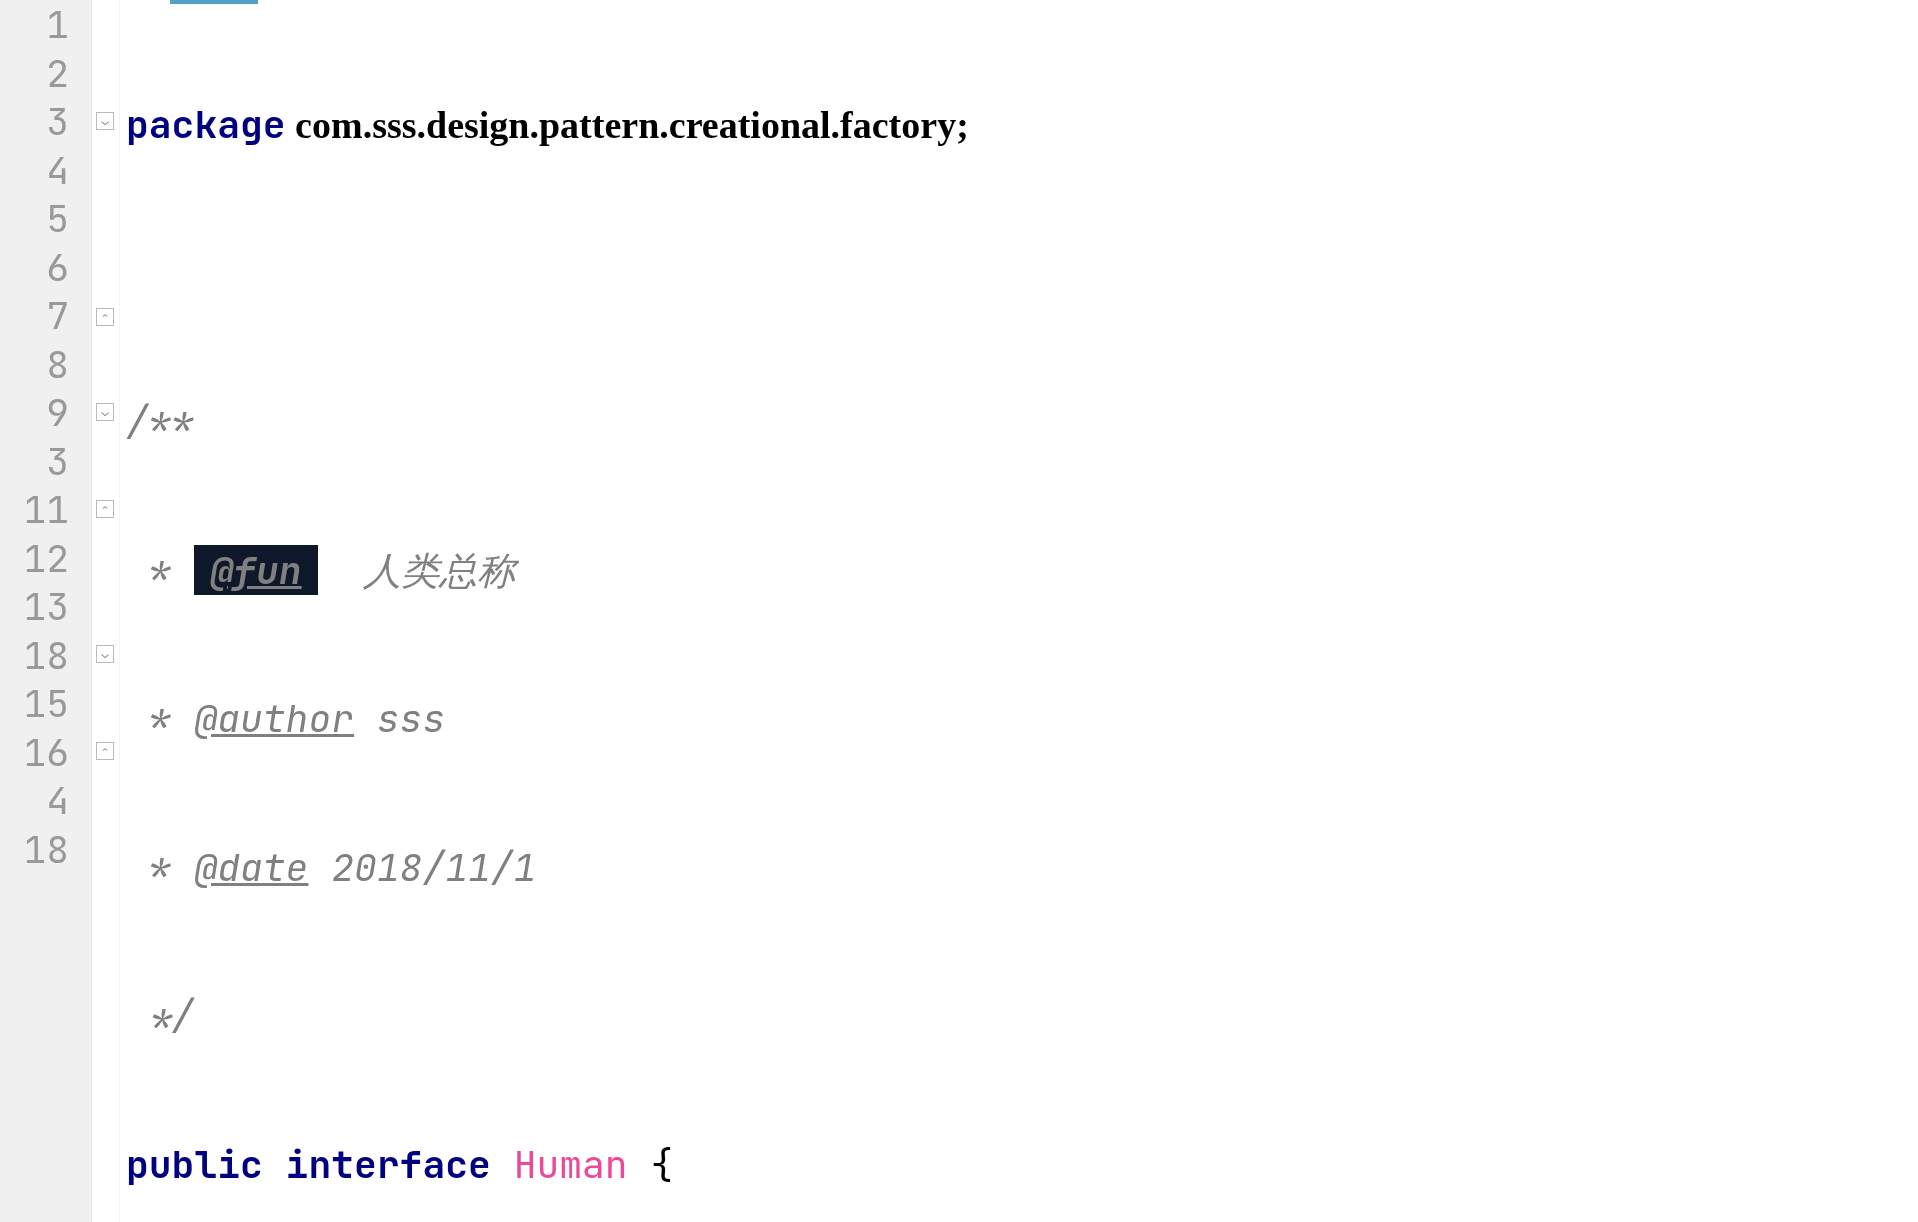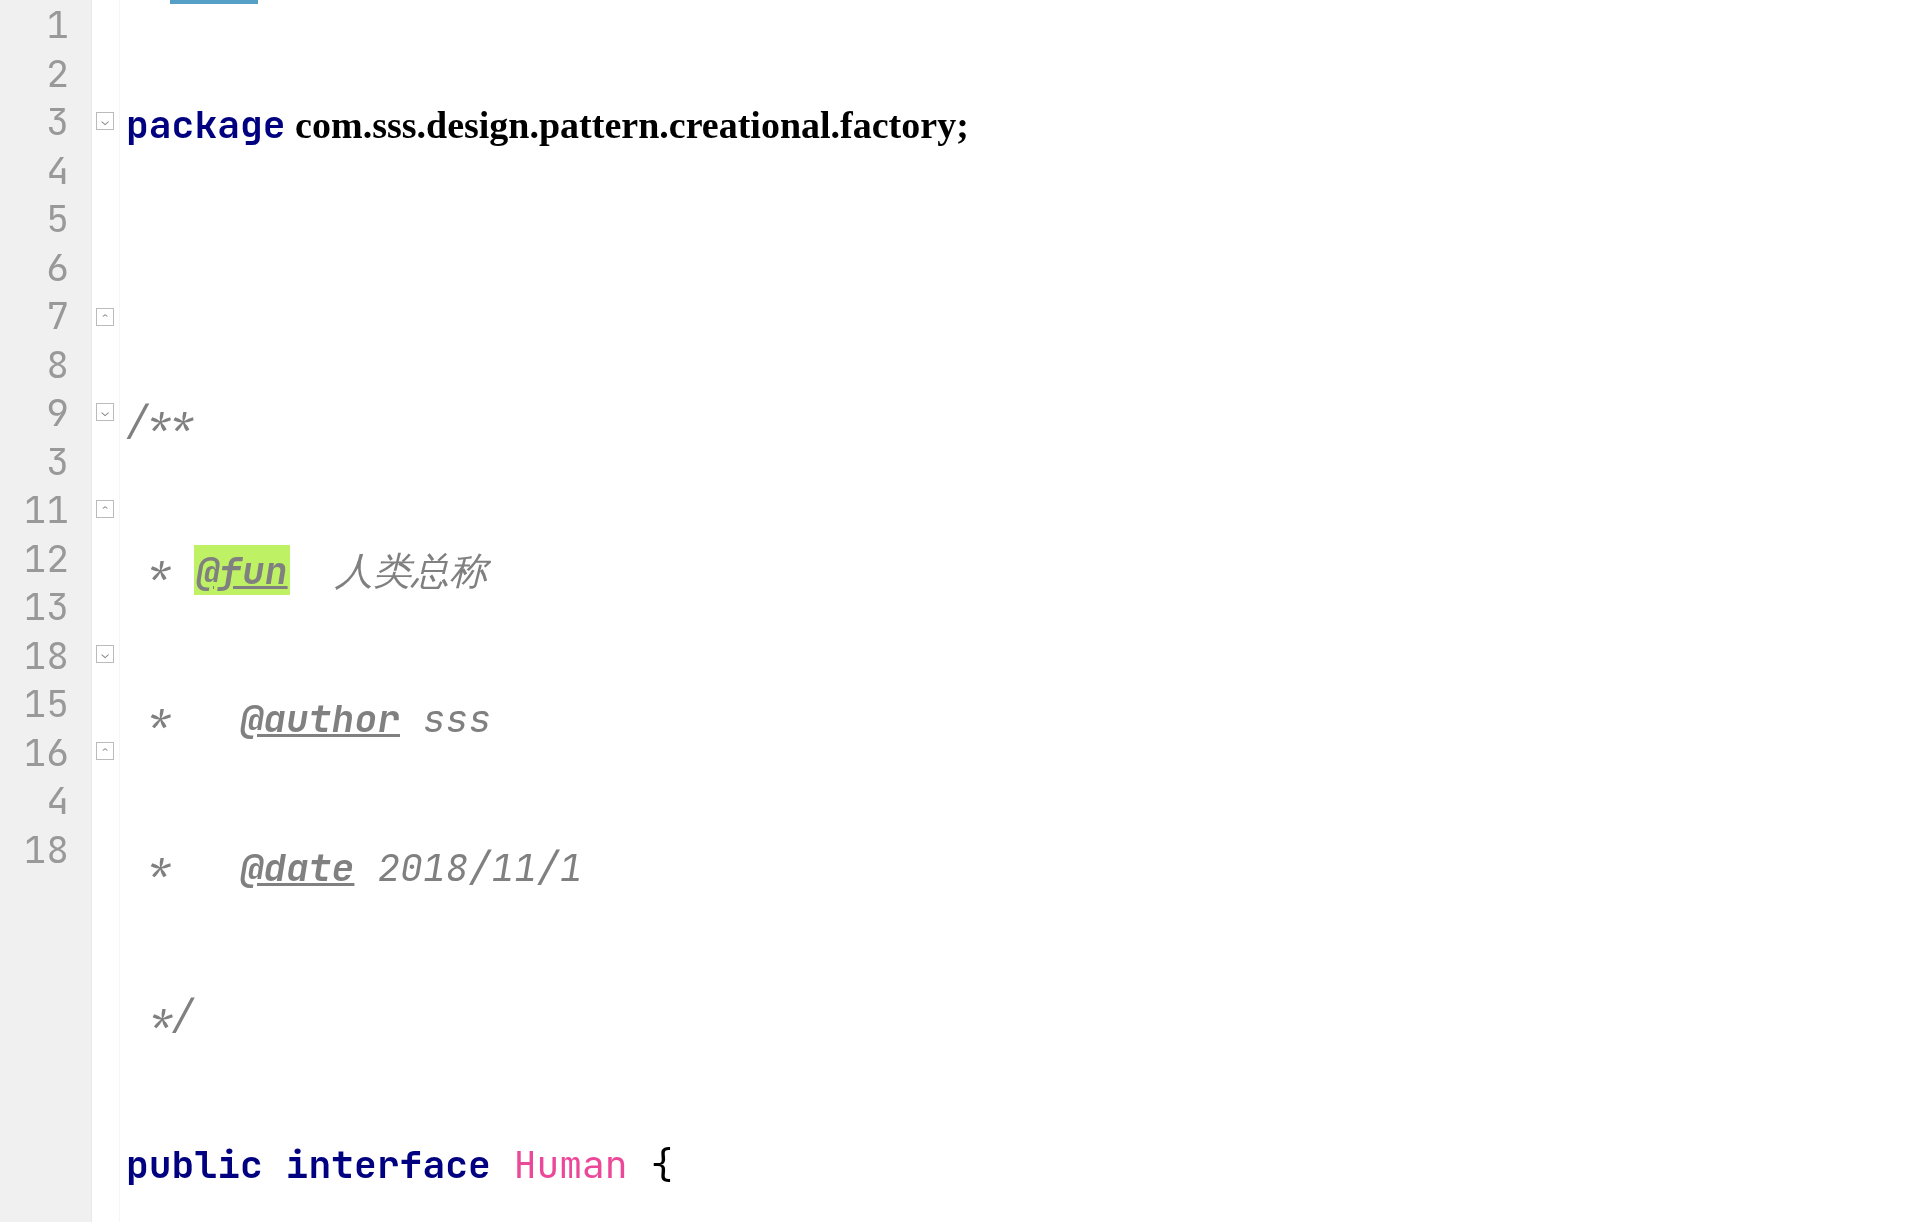--- a/index.html
+++ b/index.html
@@ -58,22 +58,22 @@
       white-space: pre;
       overflow: hidden;
     }
     .code-line {
       height: 48.5px;
       line-height: 48.5px;
     }
     .kw { color: #000080; font-weight: bold; }
     .pkg { color: #000000; font-weight: bold; font-family: Liberation Serif, serif; }
     .comment { color: #808080; font-style: italic; }
-    .doctag { color: #808080; font-style: italic; font-weight: bold; text-decoration: underline; margin-left: 46px; }
-    .doctag-hl { background: #bef264; color: #808080; font-style: italic; font-weight: bold; text-decoration: underline; padding: 0 2px;}
+    .doctag { color: #808080; font-style: italic; font-weight: normal; text-decoration: underline; }
+    .doctag-hl { background: #0f172a; color: #808080; font-style: italic; font-weight: bold; text-decoration: underline; padding: 0 16px;}
     .ifname { color: #ec4899; }
     .punct { color: #000000; }
     .top-marker {
       position: absolute;
       top: 0;
       left: 170px;
       width: 88px;
       height: 4px;
       background: #56a0c8;
     }

